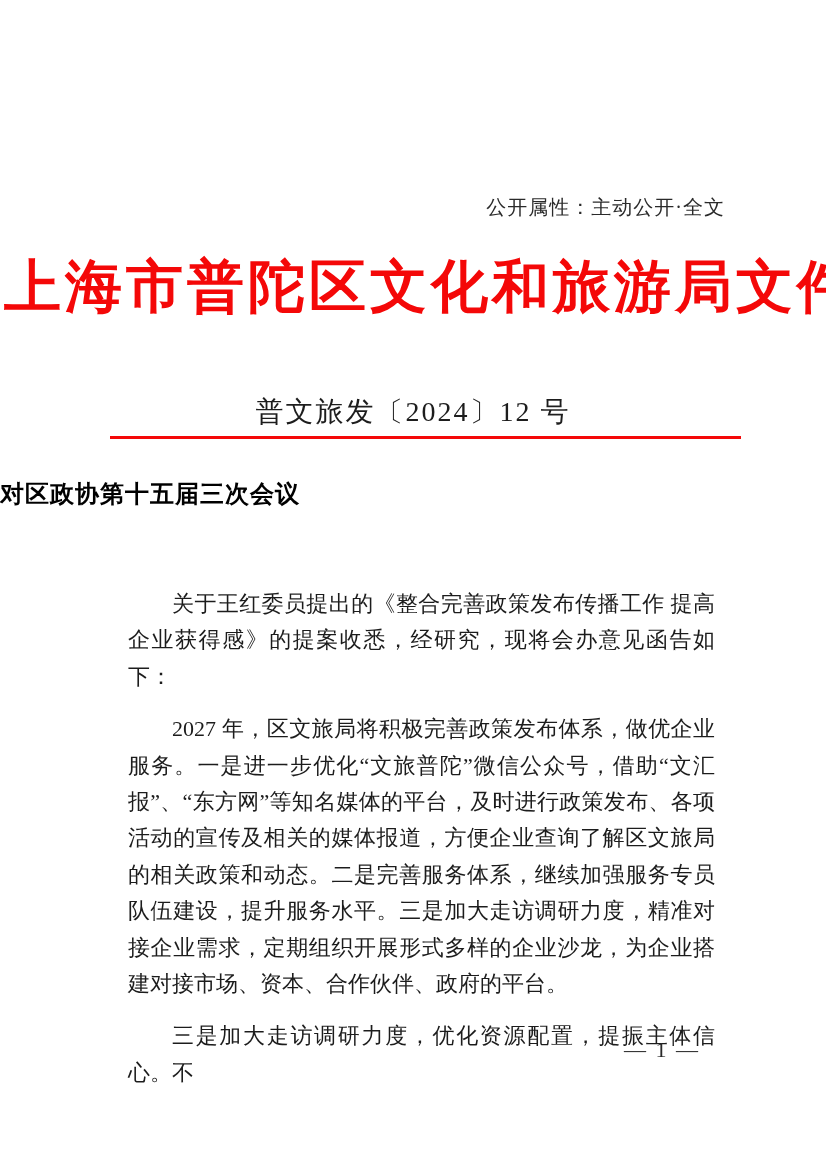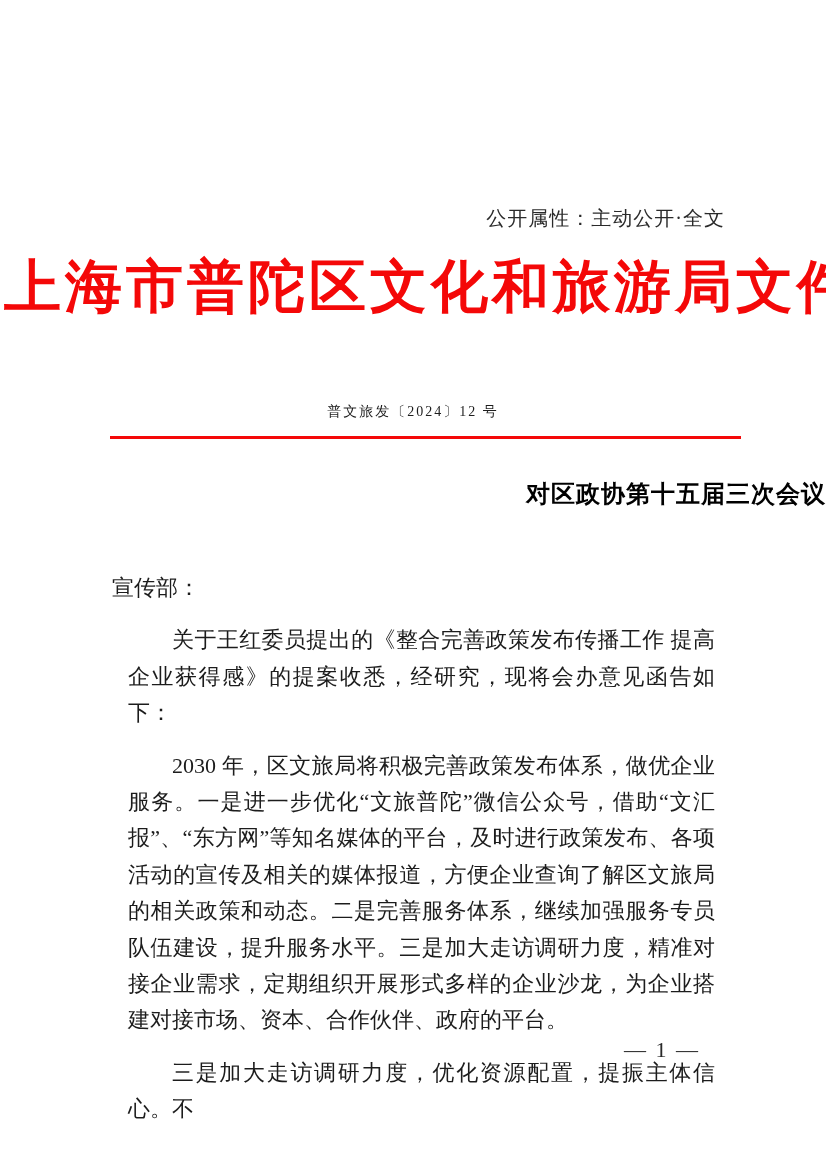--- a/index.html
+++ b/index.html
@@ -16,21 +16,20 @@
     font-family: "Liberation Serif", "DejaVu Serif", serif;
   }
   .publicity {
     position: absolute;
     top: 194px;
     right: 101px;
     font-size: 20px;
     letter-spacing: 1px;
     color: #2a2a2a;
     white-space: nowrap;
-    margin-top: 11px;
   }
   .agency-banner {
     position: absolute;
     top: 254px;
     left: 0;
     width: 100%;
     text-align: center;
     color: #f40808;
     font-weight: bold;
     font-size: 57px;
@@ -39,40 +38,40 @@
     padding-left: 4px;
     box-sizing: border-box;
     white-space: nowrap;
   }
   .doc-number {
     position: absolute;
     top: 396px;
     left: 0;
     width: 100%;
     text-align: center;
-    font-size: 14px;
+    font-size: 28px;
     line-height: 32px;
     letter-spacing: 2px;
     color: #1d1d1d;
     white-space: nowrap;
   }
   .red-separator {
     position: absolute;
     top: 436px;
     left: 110px;
     width: 631px;
     height: 3px;
     background: #f40808;
   }
   .doc-title {
     position: absolute;
     top: 472px;
     left: 0;
     width: 100%;
-    text-align: right;
+    text-align: left;
     font-weight: bold;
     color: #000000;
     font-size: 24px;
     line-height: 45px;
     letter-spacing: 1px;
   }
   .body-block {
     position: absolute;
     top: 570px;
     left: 112px;
@@ -112,21 +111,20 @@
 
   <div class="doc-number">普文旅发〔2024〕12 号</div>
 
   <div class="red-separator"></div>
 
   <div class="doc-title">
     <div>对区政协第十五届三次会议</div>
   </div>
 
   <div class="body-block">
-    <p class="salutation">宣传部：</p>
     <p class="body-paragraph">关于王红委员提出的《整合完善政策发布传播工作 提高企业获得感》的提案收悉，经研究，现将会办意见函告如下：</p>
-    <p class="body-paragraph">2030 年，区文旅局将积极完善政策发布体系，做优企业服务。一是进一步优化“文旅普陀”微信公众号，借助“文汇报”、“东方网”等知名媒体的平台，及时进行政策发布、各项活动的宣传及相关的媒体报道，方便企业查询了解区文旅局的相关政策和动态。二是完善服务体系，继续加强服务专员队伍建设，提升服务水平。三是加大走访调研力度，精准对接企业需求，定期组织开展形式多样的企业沙龙，为企业搭建对接市场、资本、合作伙伴、政府的平台。</p>
+    <p class="body-paragraph">2027 年，区文旅局将积极完善政策发布体系，做优企业服务。一是进一步优化“文旅普陀”微信公众号，借助“文汇报”、“东方网”等知名媒体的平台，及时进行政策发布、各项活动的宣传及相关的媒体报道，方便企业查询了解区文旅局的相关政策和动态。二是完善服务体系，继续加强服务专员队伍建设，提升服务水平。三是加大走访调研力度，精准对接企业需求，定期组织开展形式多样的企业沙龙，为企业搭建对接市场、资本、合作伙伴、政府的平台。</p>
     <p class="body-paragraph">三是加大走访调研力度，优化资源配置，提振主体信心。不</p>
   </div>
 
   <div class="page-number">— 1 —</div>
 
 </div>
 
 </body></html>

